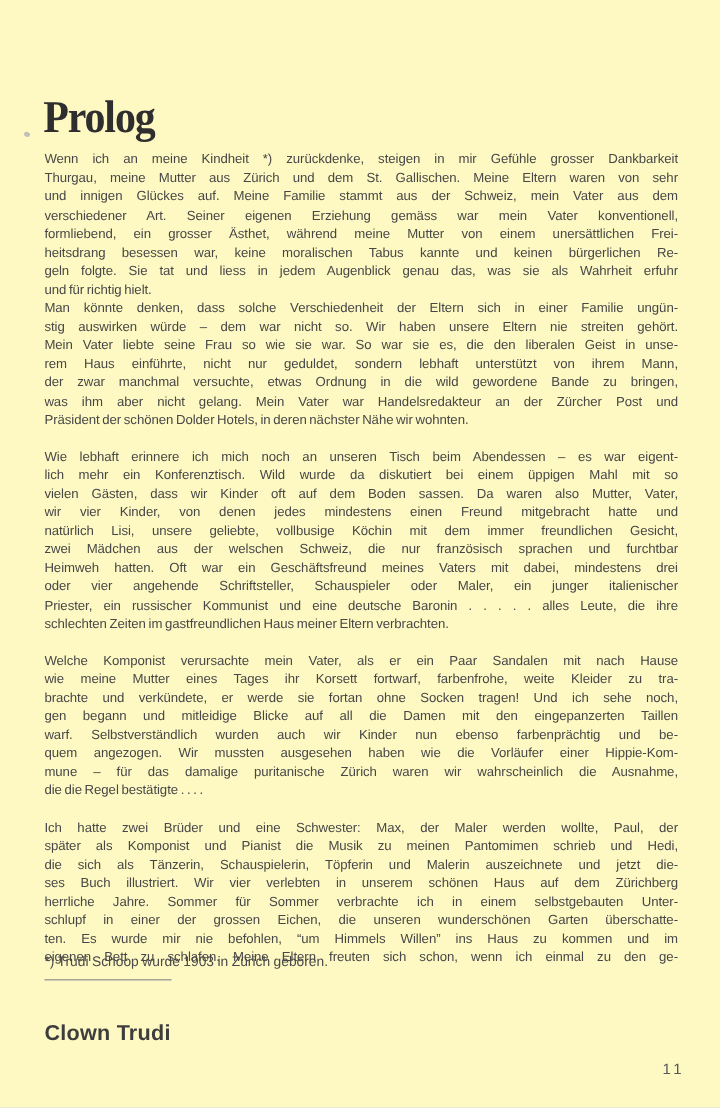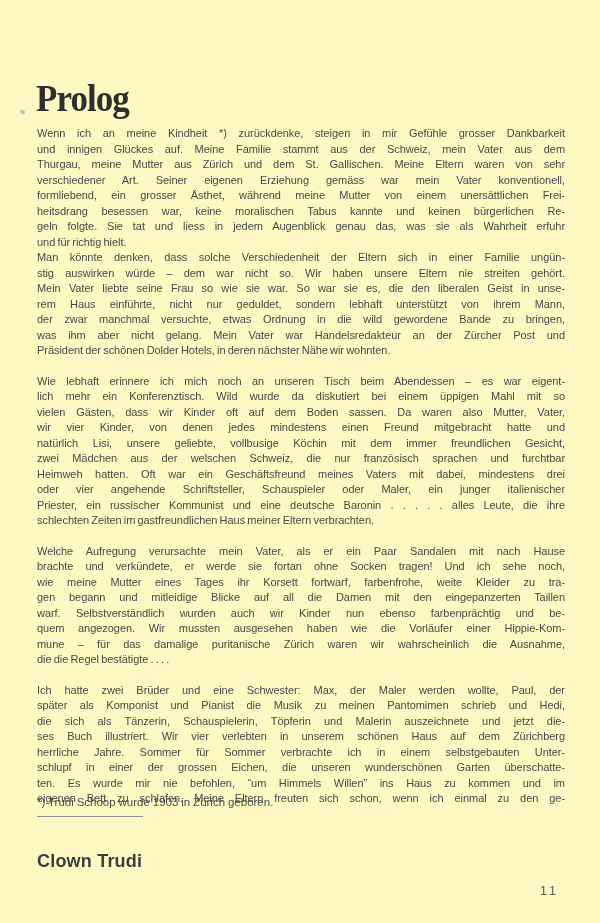--- a/index.html
+++ b/index.html
@@ -37,39 +37,39 @@
   }
   .footnote{
     position:absolute;left:37px;top:796px;width:480px;
     font-size:11.5px;color:#4a4a4a;word-spacing:-0.3px;
   }
   .caption{
     position:absolute;left:37px;top:851px;
     font-size:18px;font-weight:bold;color:#3d3d3d;letter-spacing:.2px;
   }
   .page-number{
-    position:absolute;left:540px;top:884px;
+    position:absolute;left:552px;top:884px;
     font-size:12.5px;color:#585858;letter-spacing:3px;
   }
 </style>
 </head>
 <body>
 
 <div class="page">
 
   <h1 class="chapter-title">Prolog</h1>
 
   <div class="scan-speck"></div>
 
   <div class="body-text">
 
     <div class="block">
       <div class="line">Wenn ich an meine Kindheit *) zurückdenke, steigen in mir Gefühle grosser Dankbarkeit</div>
+      <div class="line">Thurgau, meine Mutter aus Zürich und dem St. Gallischen. Meine Eltern waren von sehr</div>
       <div class="line">und innigen Glückes auf. Meine Familie stammt aus der Schweiz, mein Vater aus dem</div>
-      <div class="line">Thurgau, meine Mutter aus Zürich und dem St. Gallischen. Meine Eltern waren von sehr</div>
       <div class="line">verschiedener Art. Seiner eigenen Erziehung gemäss war mein Vater konventionell,</div>
       <div class="line">formliebend, ein grosser Ästhet, während meine Mutter von einem unersättlichen Frei-</div>
       <div class="line">heitsdrang besessen war, keine moralischen Tabus kannte und keinen bürgerlichen Re-</div>
       <div class="line">geln folgte. Sie tat und liess in jedem Augenblick genau das, was sie als Wahrheit erfuhr</div>
       <div class="line end">und für richtig hielt.</div>
       <div class="line">Man könnte denken, dass solche Verschiedenheit der Eltern sich in einer Familie ungün-</div>
       <div class="line">stig auswirken würde – dem war nicht so. Wir haben unsere Eltern nie streiten gehört.</div>
       <div class="line">Mein Vater liebte seine Frau so wie sie war. So war sie es, die den liberalen Geist in unse-</div>
       <div class="line">rem Haus einführte, nicht nur geduldet, sondern lebhaft unterstützt von ihrem Mann,</div>
       <div class="line">der zwar manchmal versuchte, etwas Ordnung in die wild gewordene Bande zu bringen,</div>
@@ -84,23 +84,23 @@
       <div class="line">wir vier Kinder, von denen jedes mindestens einen Freund mitgebracht hatte und</div>
       <div class="line">natürlich Lisi, unsere geliebte, vollbusige Köchin mit dem immer freundlichen Gesicht,</div>
       <div class="line">zwei Mädchen aus der welschen Schweiz, die nur französisch sprachen und furchtbar</div>
       <div class="line">Heimweh hatten. Oft war ein Geschäftsfreund meines Vaters mit dabei, mindestens drei</div>
       <div class="line">oder vier angehende Schriftsteller, Schauspieler oder Maler, ein junger italienischer</div>
       <div class="line">Priester, ein russischer Kommunist und eine deutsche Baronin . . . . . alles Leute, die ihre</div>
       <div class="line end">schlechten Zeiten im gastfreundlichen Haus meiner Eltern verbrachten.</div>
     </div>
 
     <div class="block">
-      <div class="line">Welche Aufregung verursachte mein Vater, als er ein Paar Sandalen mit nach Hause</div>
+      <div class="line">Welche Komponist verursachte mein Vater, als er ein Paar Sandalen mit nach Hause</div>
+      <div class="line">wie meine Mutter eines Tages ihr Korsett fortwarf, farbenfrohe, weite Kleider zu tra-</div>
       <div class="line">brachte und verkündete, er werde sie fortan ohne Socken tragen! Und ich sehe noch,</div>
-      <div class="line">wie meine Mutter eines Tages ihr Korsett fortwarf, farbenfrohe, weite Kleider zu tra-</div>
       <div class="line">gen begann und mitleidige Blicke auf all die Damen mit den eingepanzerten Taillen</div>
       <div class="line">warf. Selbstverständlich wurden auch wir Kinder nun ebenso farbenprächtig und be-</div>
       <div class="line">quem angezogen. Wir mussten ausgesehen haben wie die Vorläufer einer Hippie-Kom-</div>
       <div class="line">mune – für das damalige puritanische Zürich waren wir wahrscheinlich die Ausnahme,</div>
       <div class="line end">die die Regel bestätigte . . . .</div>
     </div>
 
     <div class="block">
       <div class="line">Ich hatte zwei Brüder und eine Schwester: Max, der Maler werden wollte, Paul, der</div>
       <div class="line">später als Komponist und Pianist die Musik zu meinen Pantomimen schrieb und Hedi,</div>

